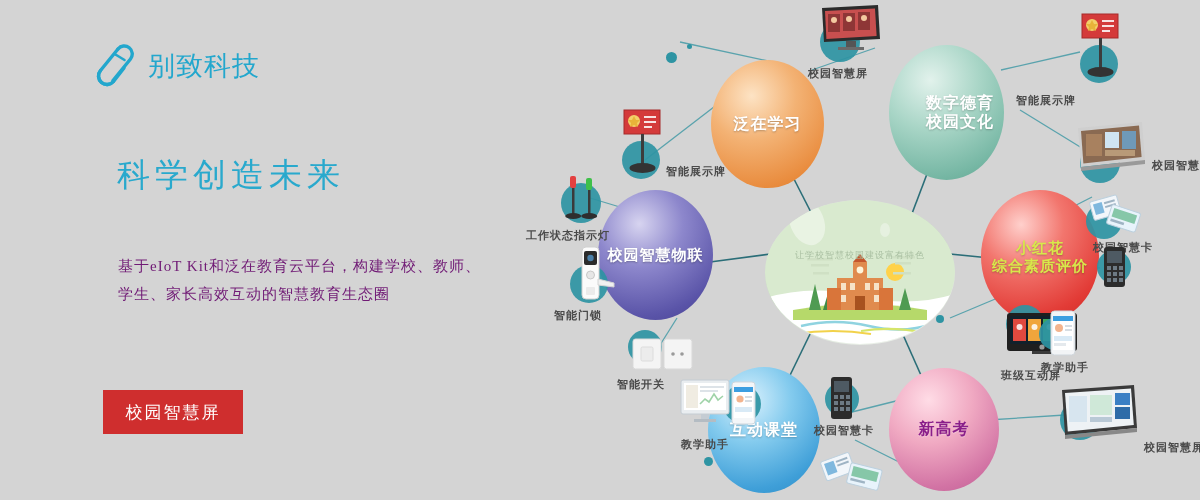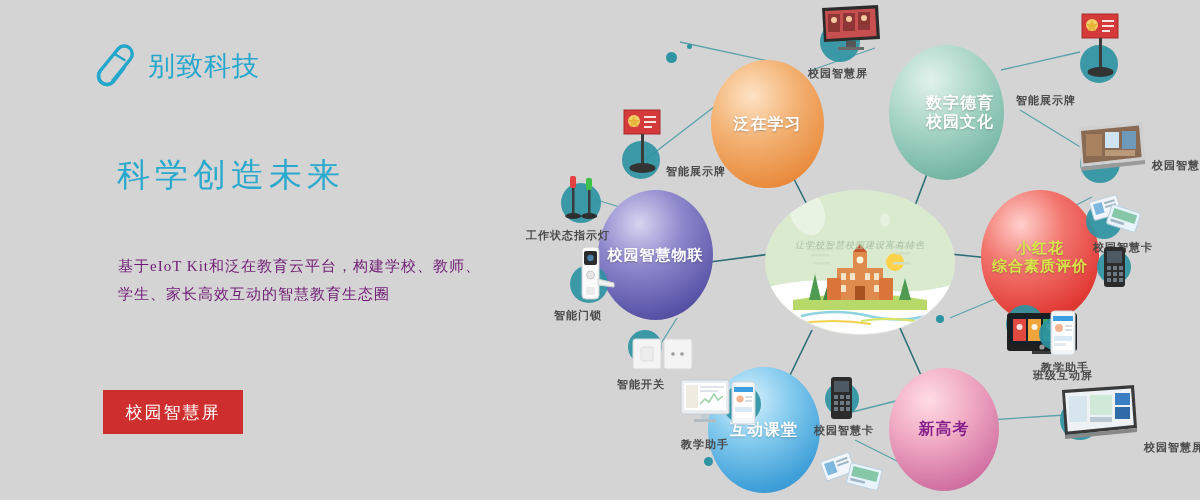--- a/index.html
+++ b/index.html
@@ -105,23 +105,23 @@
         <path d="M468 420 L545 415"></path>
         <path d="M295 415 L230 405"></path>
         <path d="M332 412 L380 400"></path>
         <path d="M335 440 L385 465"></path>
         <path d="M133 217 L70 198"></path>
         <path d="M128 275 L65 282"></path>
         <path d="M157 318 L140 345"></path>
       </g>
     </svg>
 
-    <div class="node node-center" style="left:245px;top:190px;width:190px;height:145px;
+    <div class="node node-center" style="left:245px;top:200px;width:190px;height:145px;
                 background:linear-gradient(160deg,#e3eedf 0%,#d4e7cd 45%,#ffffff 100%);
-                box-shadow:inset -10px -12px 26px rgba(0,0,0,.05);font-style:italic;">
+                box-shadow:inset -10px -12px 26px rgba(0,0,0,.05);">
       <svg width="190" height="145" viewBox="0 0 190 145" style="position:absolute;left:0;top:0;">
         <defs>
             <clipPath id="cc">
               <ellipse cx="95" cy="72" rx="95" ry="72"></ellipse>
             </clipPath>
           </defs>
         <g clip-path="url(#cc)">
           <ellipse cx="95" cy="72" rx="95" ry="72" fill="#d9eacf"></ellipse>
           <path d="M0 98 Q48 84 95 96 Q144 108 190 94 L190 145 L0 145 Z" fill="#ffffff"></path>
           <ellipse cx="42" cy="22" rx="17" ry="24" fill="#ffffff" opacity=".42" transform="rotate(-22 42 22)"></ellipse>
@@ -323,21 +323,21 @@
         <g fill="#ffffff" opacity=".85">
             <circle cx="13.5" cy="15" r="3"></circle>
             <circle cx="28.5" cy="15" r="3"></circle>
             <circle cx="43.5" cy="15" r="3"></circle>
             <circle cx="58.5" cy="15" r="3"></circle>
           </g>
         <circle cx="36" cy="35" r="2.6" fill="#9a9a9a"></circle>
         <rect x="26" y="39" width="20" height="3" fill="#3a3a3a"></rect>
       </svg>
     </span>
-    <span class="sat-label" style="left:481px;top:368px;margin-left:32px;">班级互动屏</span>
+    <span class="sat-label" style="left:481px;top:368px;">班级互动屏</span>
 
     <span class="sat-disc" style="left:519px;top:318px;width:32px;height:32px;"></span>
     <span class="device" style="left:530px;top:310px;">
       <svg width="26" height="46" viewBox="0 0 26 46">
         <rect x="1" y="1" width="24" height="44" rx="3.5" fill="#f2f4f6" stroke="#cfd6dc"></rect>
         <rect x="3" y="6" width="20" height="34" fill="#ffffff"></rect>
         <rect x="3" y="6" width="20" height="5" fill="#3c9ee0"></rect>
         <circle cx="9" cy="18" r="4" fill="#f3b48e"></circle>
         <g fill="#d6dde3">
             <rect x="15" y="15" width="7" height="2"></rect>

